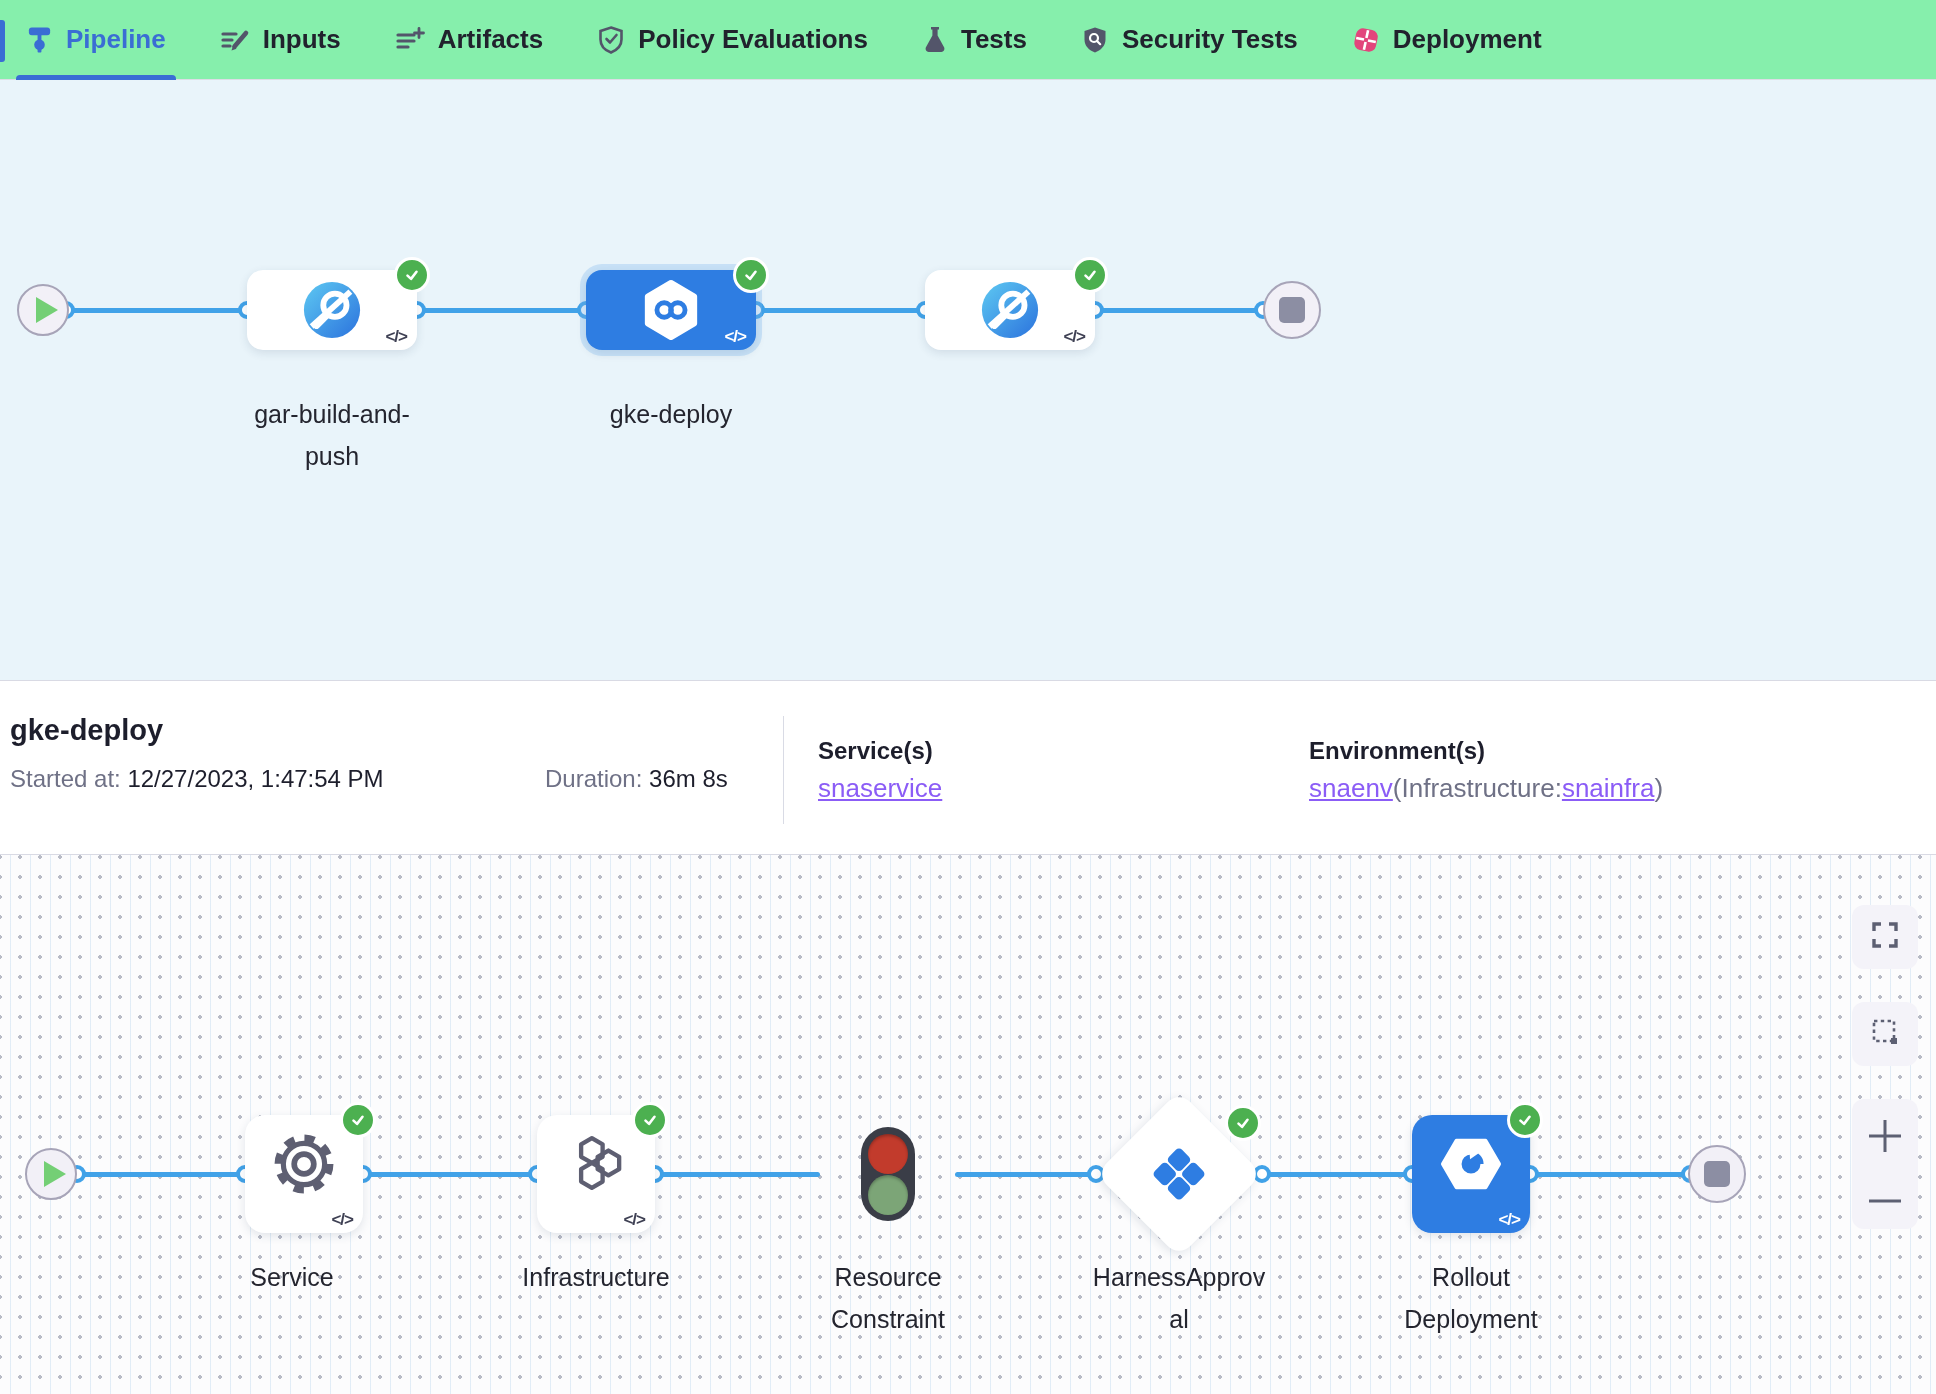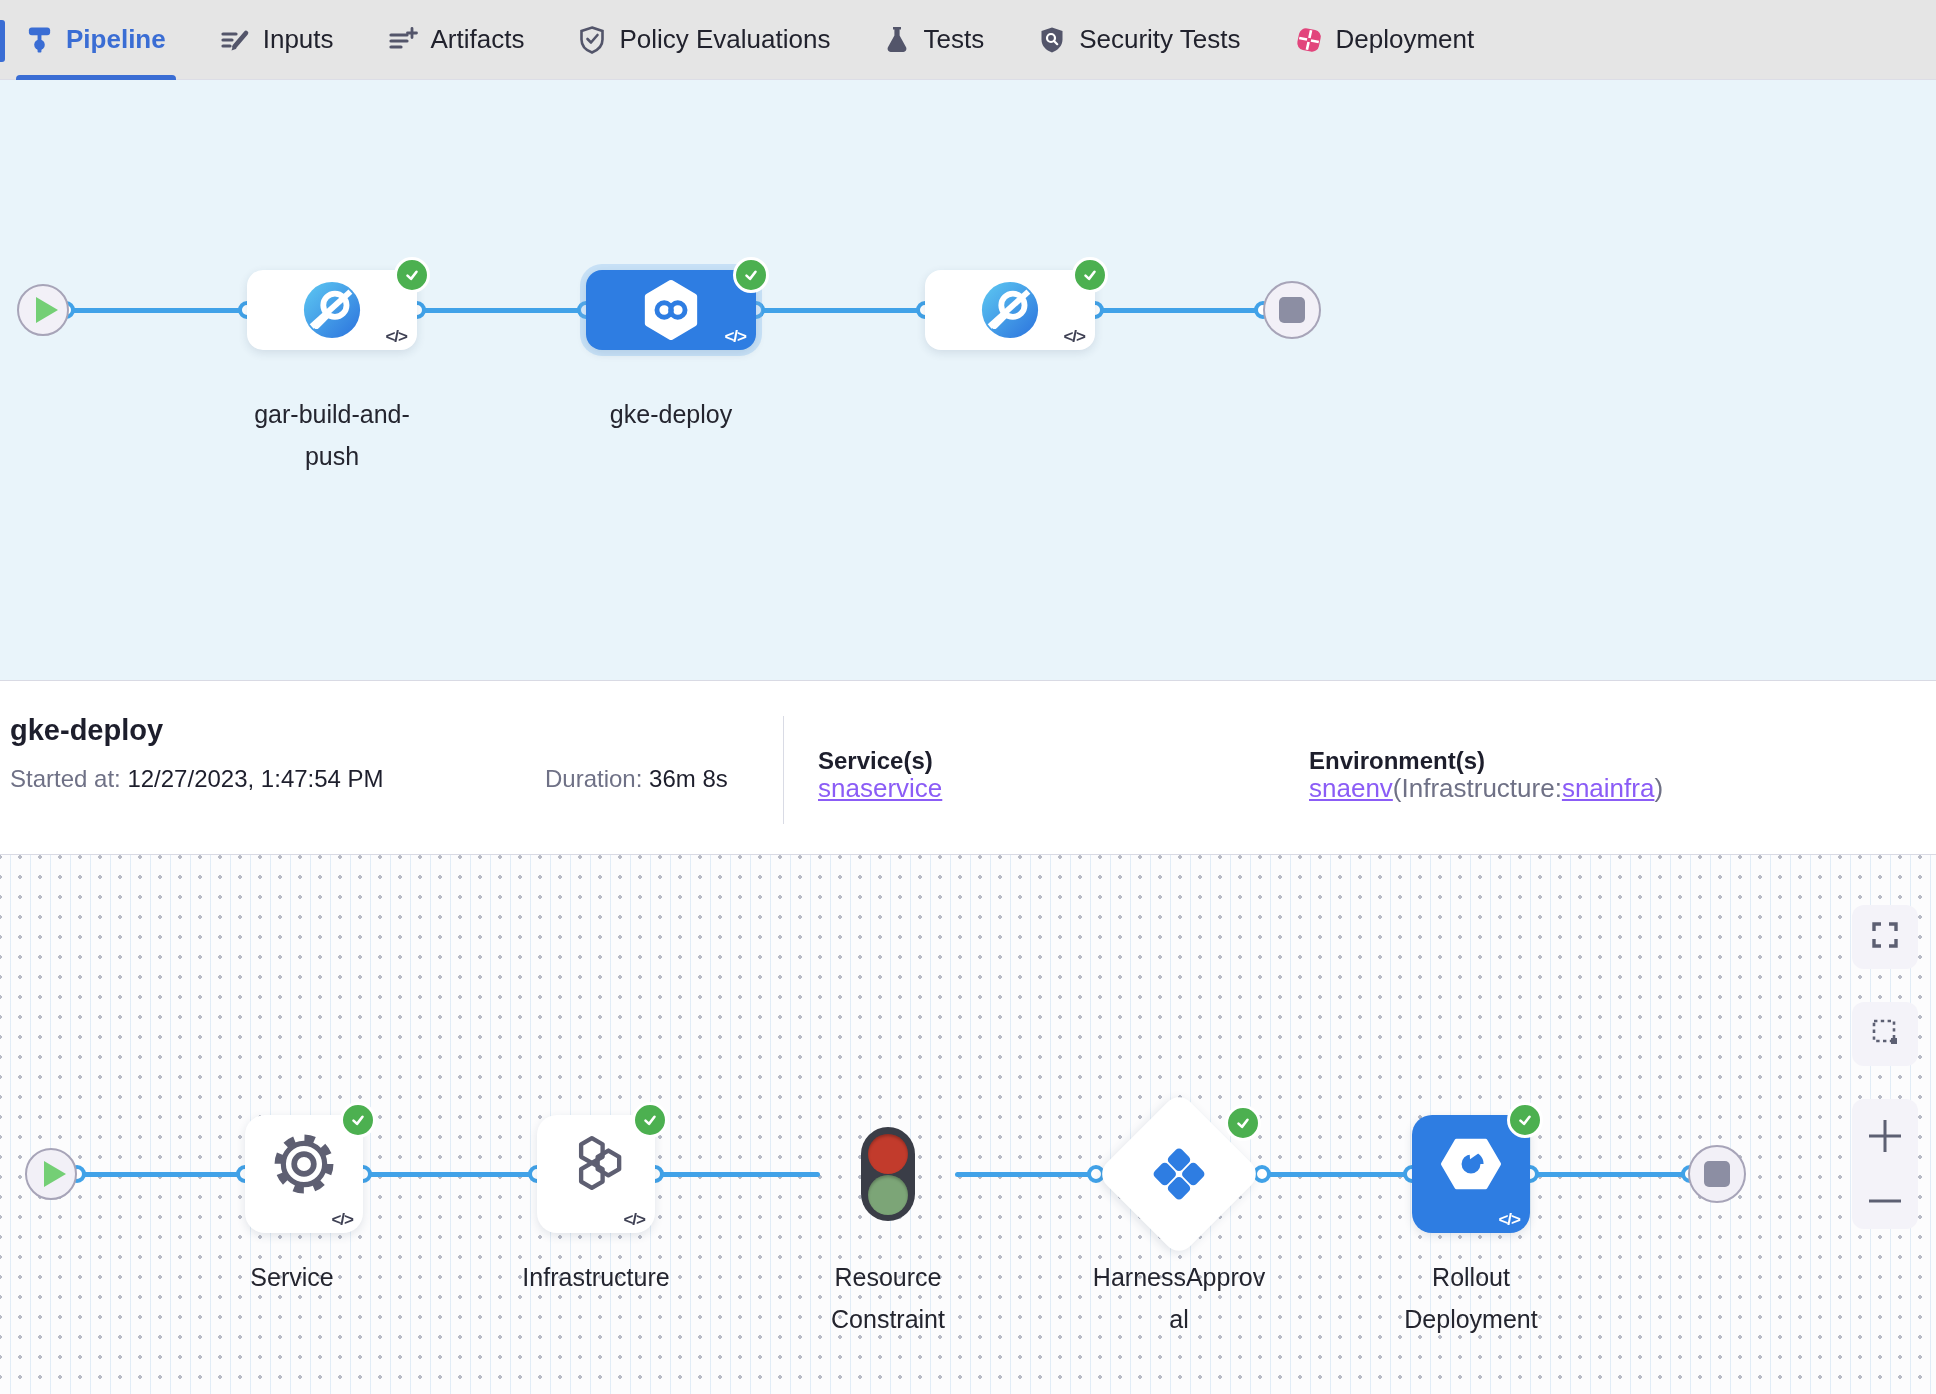--- a/index.html
+++ b/index.html
@@ -1,25 +1,25 @@
 <!DOCTYPE html>
 <html><head>
 <meta charset="utf-8">
 <style>
   html,body{margin:0;padding:0;background:#fff;}
   .app{position:relative;width:1936px;height:1394px;overflow:hidden;background:#fff;
        font-family:"Liberation Sans","DejaVu Sans",sans-serif;color:#24252f;}
 
   
-  .tabbar{position:absolute;left:0;top:0;width:1936px;height:80px;background:#e5e5e5;
+  .tabbar{position:absolute;left:0;top:0;width:1936px;height:80px;background:#86efac;
           border-bottom:1px solid #dcdde6;display:flex;align-items:center;gap:54px;
           padding-left:26px;box-sizing:border-box;z-index:20;}
   .edge-strip{position:absolute;left:0;top:20px;width:5px;height:42px;background:#3a6dd4;border-radius:0 3px 3px 0;}
   .tab{position:relative;height:80px;display:flex;align-items:center;gap:13px;cursor:pointer;
-       font-size:26px;font-weight:400;color:#21222d;}
+       font-size:26px;font-weight:700;color:#21222d;}
   .tab .ticon{display:flex;align-items:center;}
   .tab.active{color:#3a6dd4;font-weight:700;}
   .tab.active .underline{position:absolute;left:-10px;right:-10px;bottom:0;height:5px;
        background:#3a6dd4;border-radius:4px 4px 0 0;}
 
   
   .stage-canvas{position:absolute;left:0;top:80px;width:1936px;height:600px;background:#e9f4fa;}
   .summary{position:absolute;left:0;top:680px;width:1936px;height:175px;background:#fff;
            border-top:1px solid #d9dae4;border-bottom:1px solid #d9dae4;box-sizing:border-box;}
   .exec-canvas{position:absolute;left:0;top:855px;width:1936px;height:539px;background-color:#fcfcfd;
@@ -60,21 +60,21 @@
           background:#7ca577;box-shadow:inset 0 2px 3px rgba(0,0,0,.25);}
   .diamond{position:absolute;left:1120px;top:260px;width:118px;height:118px;background:#fff;
           border-radius:16px;transform:rotate(45deg);z-index:4;box-shadow:0 3px 10px rgba(35,57,90,.12);}
   .diamond-icon{position:absolute;left:1151px;top:291px;z-index:5;}
 
   
   .sum-title{position:absolute;left:10px;top:33px;font-size:29px;font-weight:700;color:#1d1e2c;}
   .sum-row{position:absolute;top:84px;font-size:24px;color:#1d1e2c;}
   .lbl{color:#6f7186;}
   .sum-div{position:absolute;left:783px;top:35px;width:1px;height:108px;background:#d9dbe5;}
-  .sum-h{position:absolute;top:56px;font-size:24px;font-weight:700;color:#1d1e2c;margin-top:10px;}
+  .sum-h{position:absolute;top:56px;font-size:24px;font-weight:700;color:#1d1e2c;}
   .sum-v{position:absolute;top:92px;font-size:26px;}
   .link{color:#8b5cf6;cursor:pointer;text-decoration:underline;}
   .paren{color:#6f7186;}
 
   
   .ctrl{position:absolute;left:1852px;width:66px;background:#f4f3f9;border-radius:12px;z-index:10;
         display:flex;flex-direction:column;align-items:center;justify-content:center;cursor:pointer;}
 </style>
 </head>
 <body>

